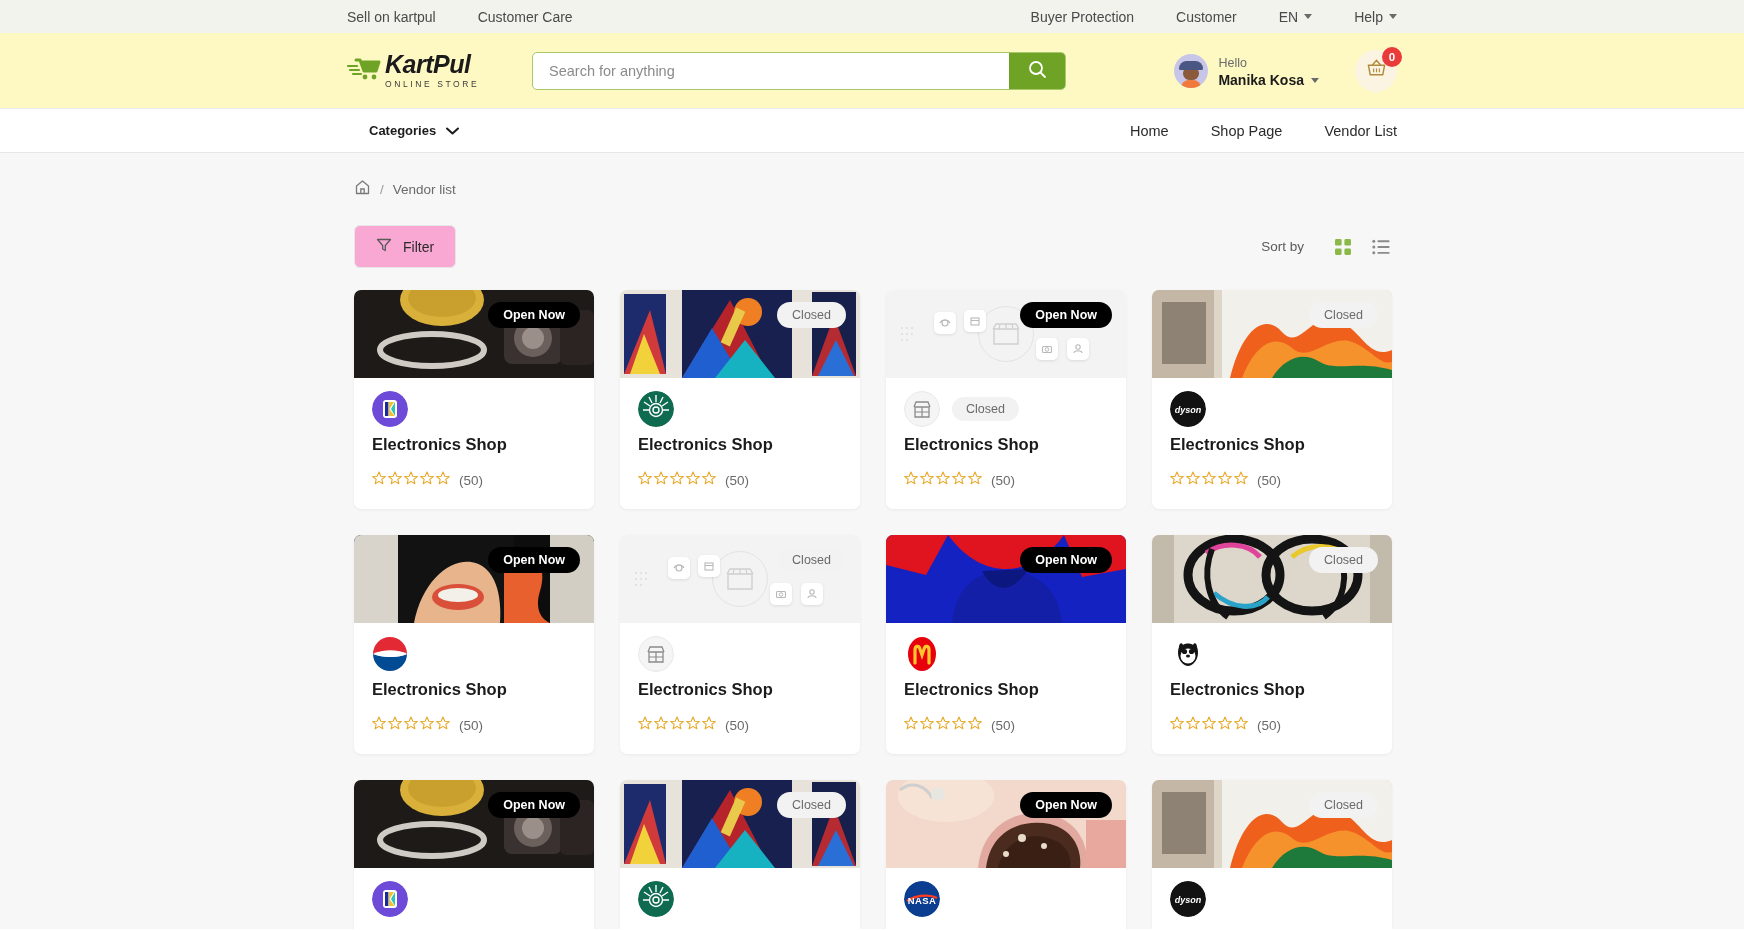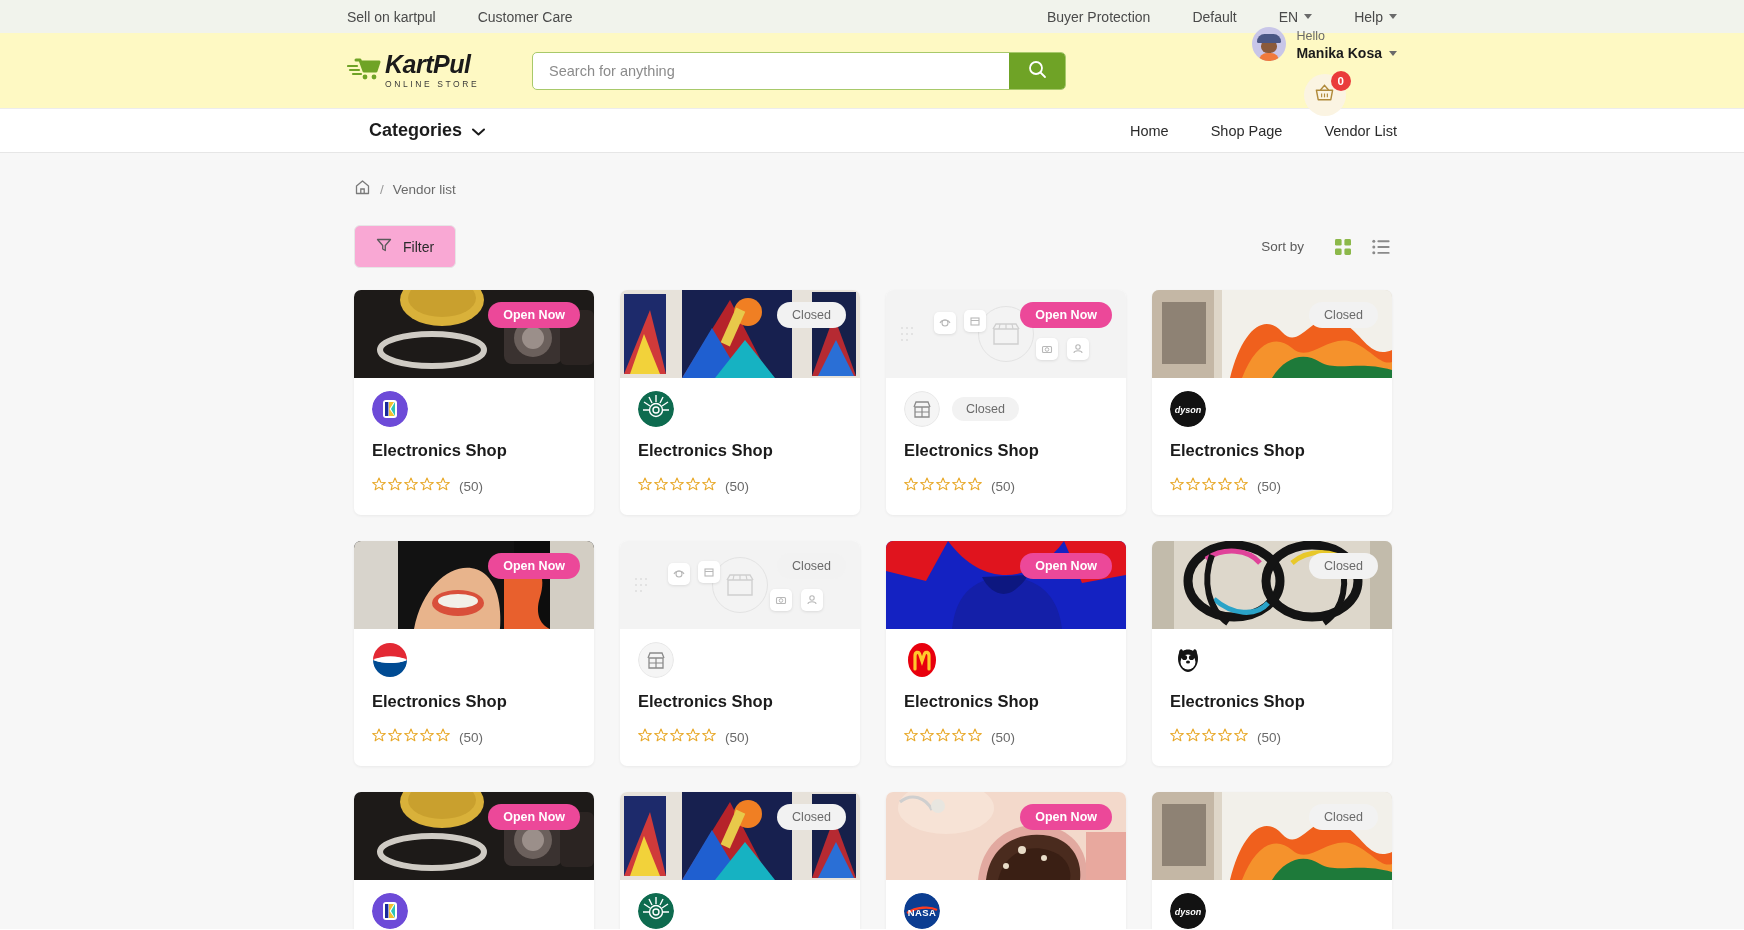--- a/index.html
+++ b/index.html
@@ -108,22 +108,21 @@
     cursor: pointer;
     display: flex;
     align-items: center;
     justify-content: center;
   }
 
   .header-right {
     margin-left: auto;
     display: flex;
     align-items: center;
-    gap: 12px;
-    flex-direction: column;
+    gap: 36px;
   }
   .account { display: flex; align-items: center; gap: 10px; cursor: pointer; }
   .avatar {
     width: 34px; height: 34px;
     border-radius: 50%;
     background: #c8c6e8;
     position: relative;
     overflow: hidden;
     flex: none;
   }
@@ -174,21 +173,21 @@
     border-bottom: 1px solid #e6e6e6;
     display: flex; align-items: center;
   }
   .navbar-inner {
     width: 1050px; margin: 0 auto;
     display: flex; align-items: center; justify-content: space-between;
     height: 100%;
   }
   .categories {
     display: flex; align-items: center; gap: 10px;
-    font-size: 18px; font-weight: 700; color: #1b1b1b;
+    font-size: 13px; font-weight: 700; color: #1b1b1b;
     cursor: pointer; padding-left: 22px;
   }
   .nav-links { display: flex; align-items: center; gap: 42px; }
   .nav-links a {
     font-size: 14.5px; color: #2b2b2b; text-decoration: none;
   }
 
   
   .page {
     background: #f7f7f7;
@@ -243,37 +242,37 @@
     position: relative;
     overflow: hidden;
   }
   .status-badge {
     position: absolute; top: 12px; right: 14px;
     padding: 6px 15px;
     border-radius: 14px;
     font-size: 12.5px; font-weight: 600;
     white-space: nowrap;
   }
-  .status-open { background: #ec4899; color: #fff; }
+  .status-open { background: #000000; color: #fff; }
   .status-closed { background: #f2f2f2; color: #6a6a6a; font-weight: 500; }
 
   .card-body { padding: 13px 18px 20px 18px; }
   .logo-row { display: flex; align-items: center; gap: 12px; }
   .shop-logo {
     width: 36px; height: 36px; border-radius: 50%;
     display: flex; align-items: center; justify-content: center;
     overflow: hidden; flex: none;
   }
   .closed-chip {
     background: #f2f2f2; color: #6a6a6a;
     font-size: 12.5px; padding: 5px 14px; border-radius: 13px;
   }
   .shop-name {
     font-size: 16.5px; font-weight: 700; color: #1b1b1b;
-    margin-top: 14px;
+    margin-top: 8px;
   }
   .rating {
     display: flex; align-items: center; gap: 9px;
     margin-top: 17px;
   }
   .stars { display: flex; gap: 2px; }
   .count { font-size: 13.5px; color: #6a6a6a; }
 
   
   .ph-banner {
@@ -306,21 +305,21 @@
         </a>
       <a href="#">
           <span>Customer Care</span>
         </a>
     </div>
     <div class="topbar-right">
       <a href="#">
           <span>Buyer Protection</span>
         </a>
       <a href="#">
-          <span>Default</span>
+          <span>Customer</span>
         </a>
       <a href="#">
         <span>EN</span>
         <span class="caret"></span>
       </a>
       <a href="#">
         <span>Help</span>
         <span class="caret"></span>
       </a>
     </div>

